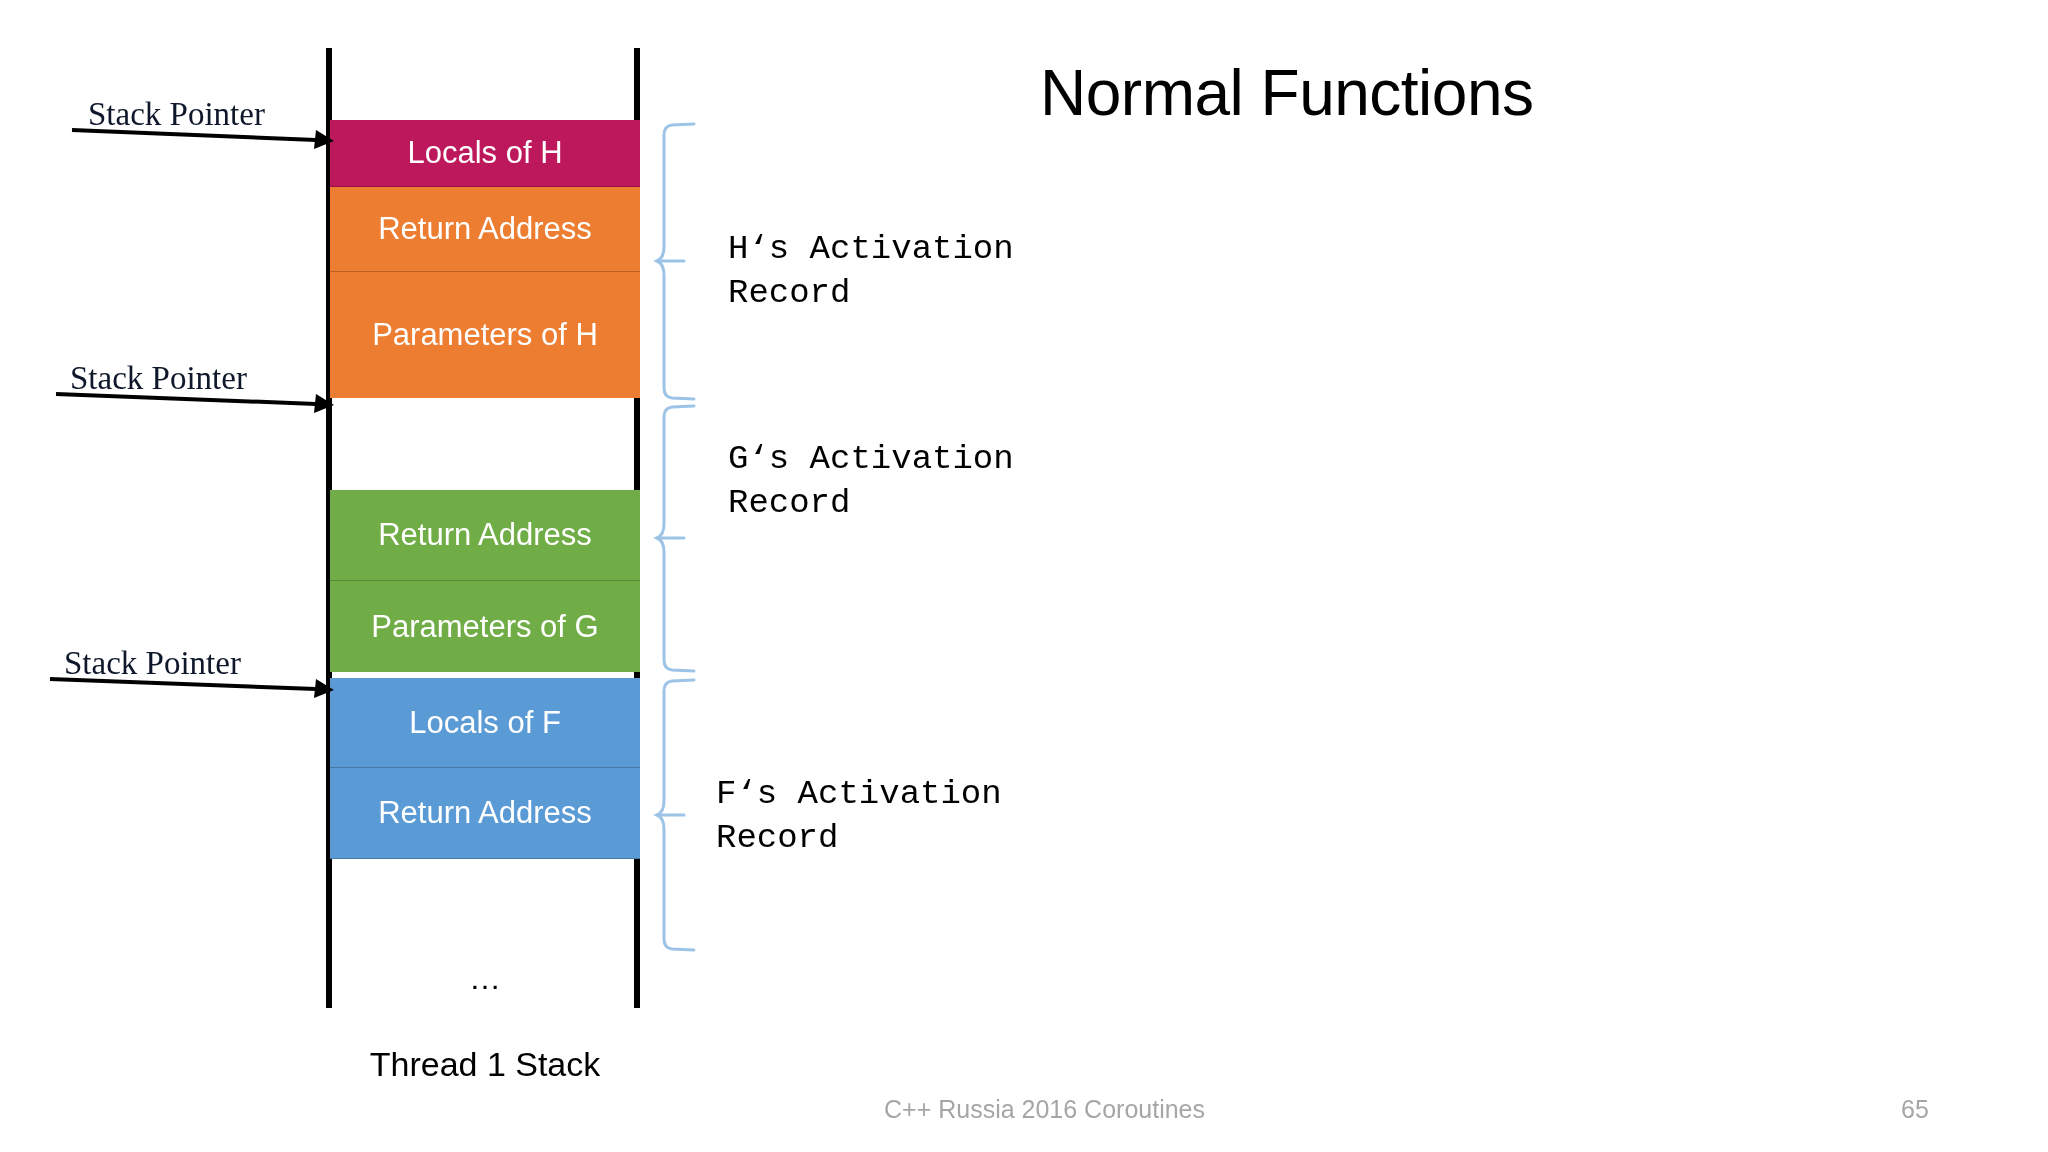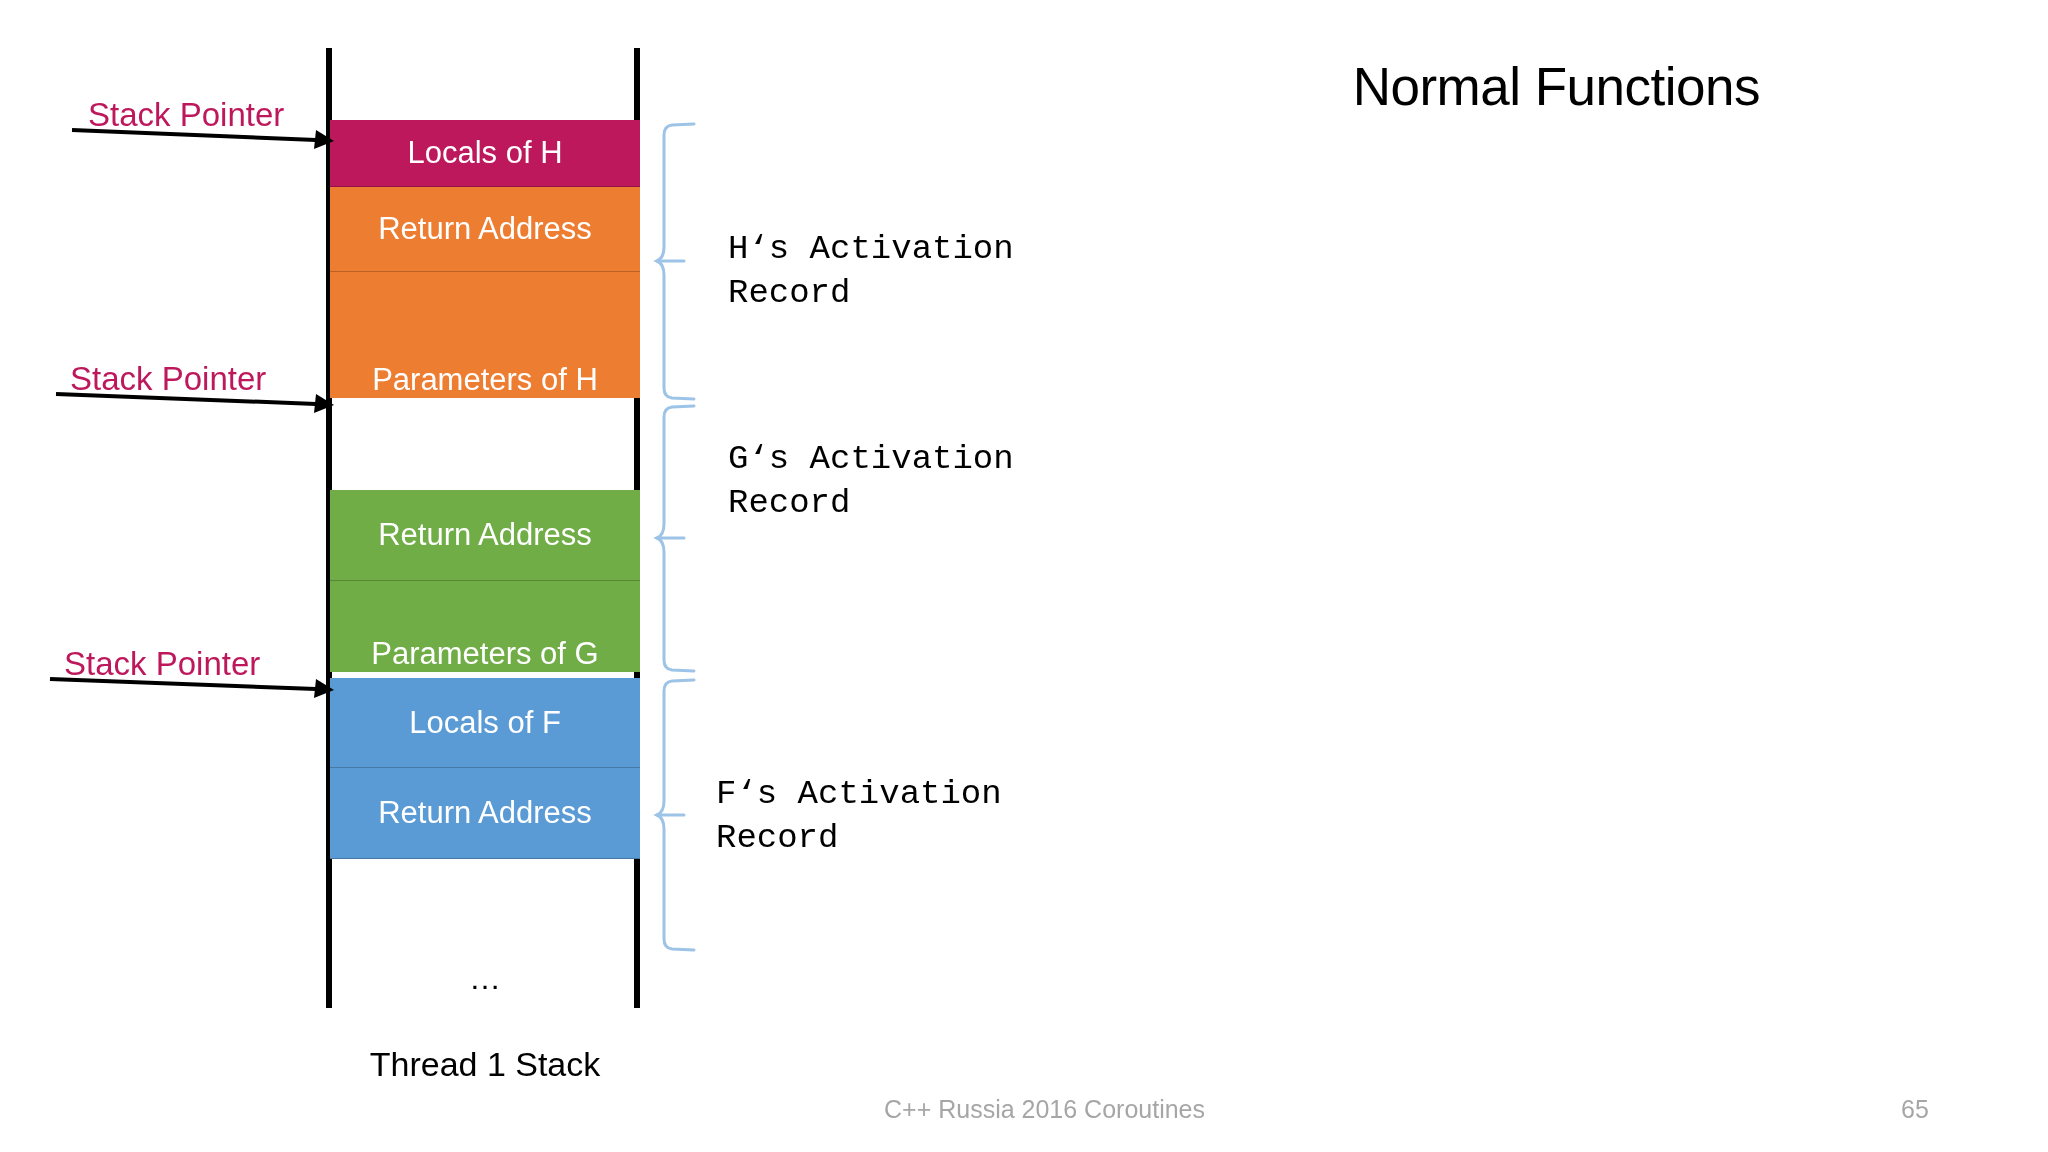--- a/index.html
+++ b/index.html
@@ -17,22 +17,22 @@
     background: #ffffff;
     overflow: hidden;
   }
 
   
   .slide-title {
     position: absolute;
     left: 1040px;
     top: 58px;
     width: 720px;
-    text-align: right;
-    font-size: 53px;
+    text-align: left;
+    font-size: 64px;
     line-height: 1.1;
     color: #000000;
     font-family: "Liberation Sans", sans-serif;
     letter-spacing: -0.5px;
     white-space: nowrap;
   }
 
   
   .stack-wall {
     position: absolute;
@@ -48,30 +48,30 @@
     width: 310px;
     display: flex;
     align-items: center;
     justify-content: center;
     color: #ffffff;
     font-size: 31px;
     font-family: "Liberation Sans", sans-serif;
     box-sizing: border-box;
     border-bottom: 1.5px solid rgba(0,0,0,0.22);
   }
-  .frame-cell.last-of-group { border-bottom: none; align-items: flex-end; }
+  .frame-cell.last-of-group { border-bottom: none; }
 
   
   .sp-group { position: absolute; }
   .sp-label {
     position: absolute;
     font-size: 33px;
-    color: #be185d;
+    color: #0f172a;
     white-space: nowrap;
-    font-family: Liberation Sans, sans-serif;
+    font-family: Liberation Serif, serif;
   }
   .sp-arrow-svg { position: absolute; overflow: visible; }
 
   
   .brace-svg { position: absolute; overflow: visible; }
   .ar-label {
     position: absolute;
     font-size: 34px;
     color: #000000;
     line-height: 1.28;

